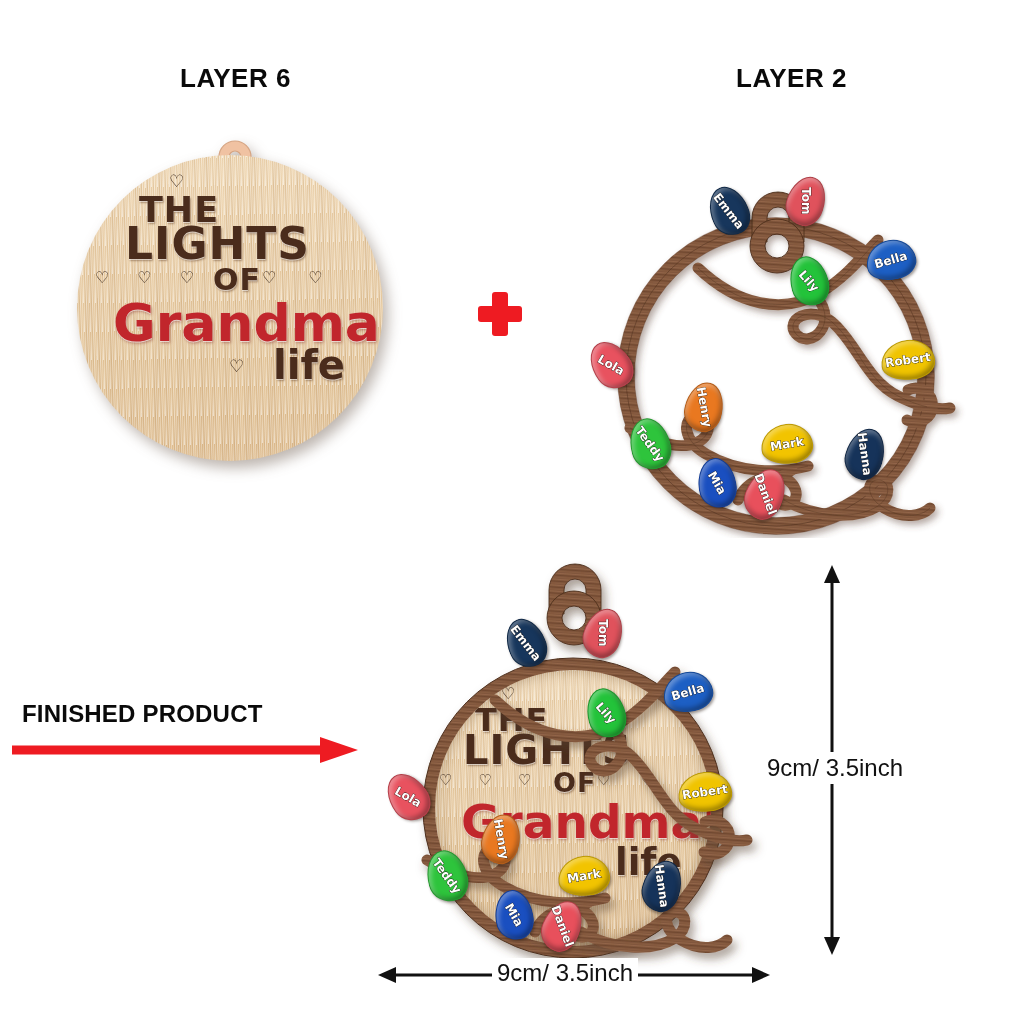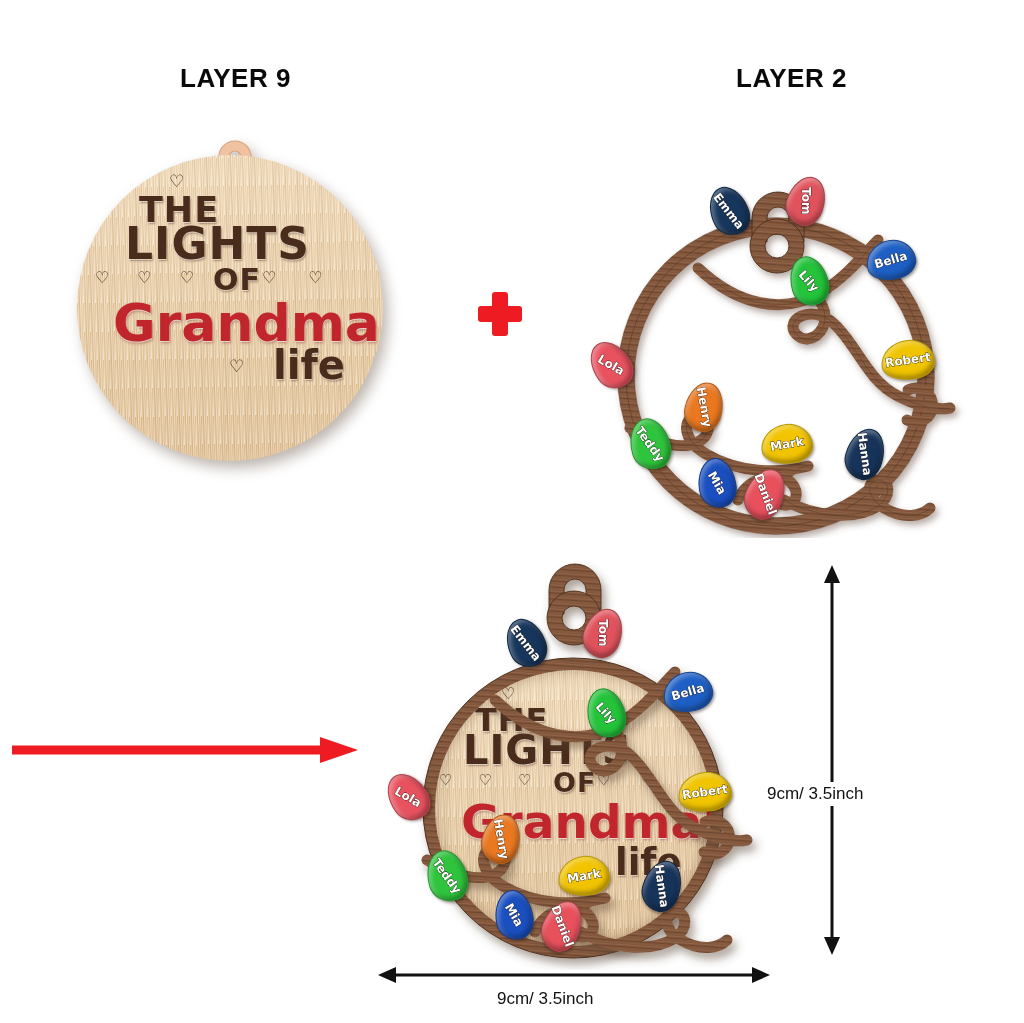--- a/index.html
+++ b/index.html
@@ -59,26 +59,25 @@
   }
   #plus-sign i.h { left: 0; top: 14px; width: 44px; height: 16px; }
   #plus-sign i.v { left: 14px; top: 0; width: 16px; height: 44px; }
 
   
   #finished-arrow { position: absolute; left: 8px; top: 735px; width: 350px; height: 30px; }
 
   
   .dim-label {
     position: absolute;
-    font-size: 17px;
+    font-size: 24px;
     color: #111;
     background: #fff;
     white-space: nowrap;
     font-family: "Liberation Sans", sans-serif;
-    margin-top: 30px;
   }
   #dim-v-label { left: 764px; top: 752px; padding: 2px 3px; }
   #dim-h-label { left: 492px; top: 958px; padding: 1px 5px; }
 
   
   .ornament { position: absolute; }
 
   .disc {
     position: absolute;
     border-radius: 50%;
@@ -159,22 +158,23 @@
     paint-order: stroke fill;
     white-space: nowrap;
     display: block;
   }
 </style>
 </head>
 <body>
 
 <div class="stage">
 
-  <div class="layer-title" id="layer1-title">LAYER 9</div>
+  <div class="layer-title" id="layer1-title">LAYER 6</div>
   <div class="layer-title" id="layer2-title">LAYER 2</div>
+  <div id="finished-title">FINISHED PRODUCT</div>
 
   <div id="plus-sign">
     <i class="h"></i>
       <i class="v"></i>
   </div>
 
   <svg id="finished-arrow" viewBox="0 0 350 30">
     <line x1="4" y1="15" x2="318" y2="15" stroke="#ee1b22" stroke-width="9"></line>
     <polygon points="312,2 350,15 312,28" fill="#ee1b22"></polygon>
   </svg>

